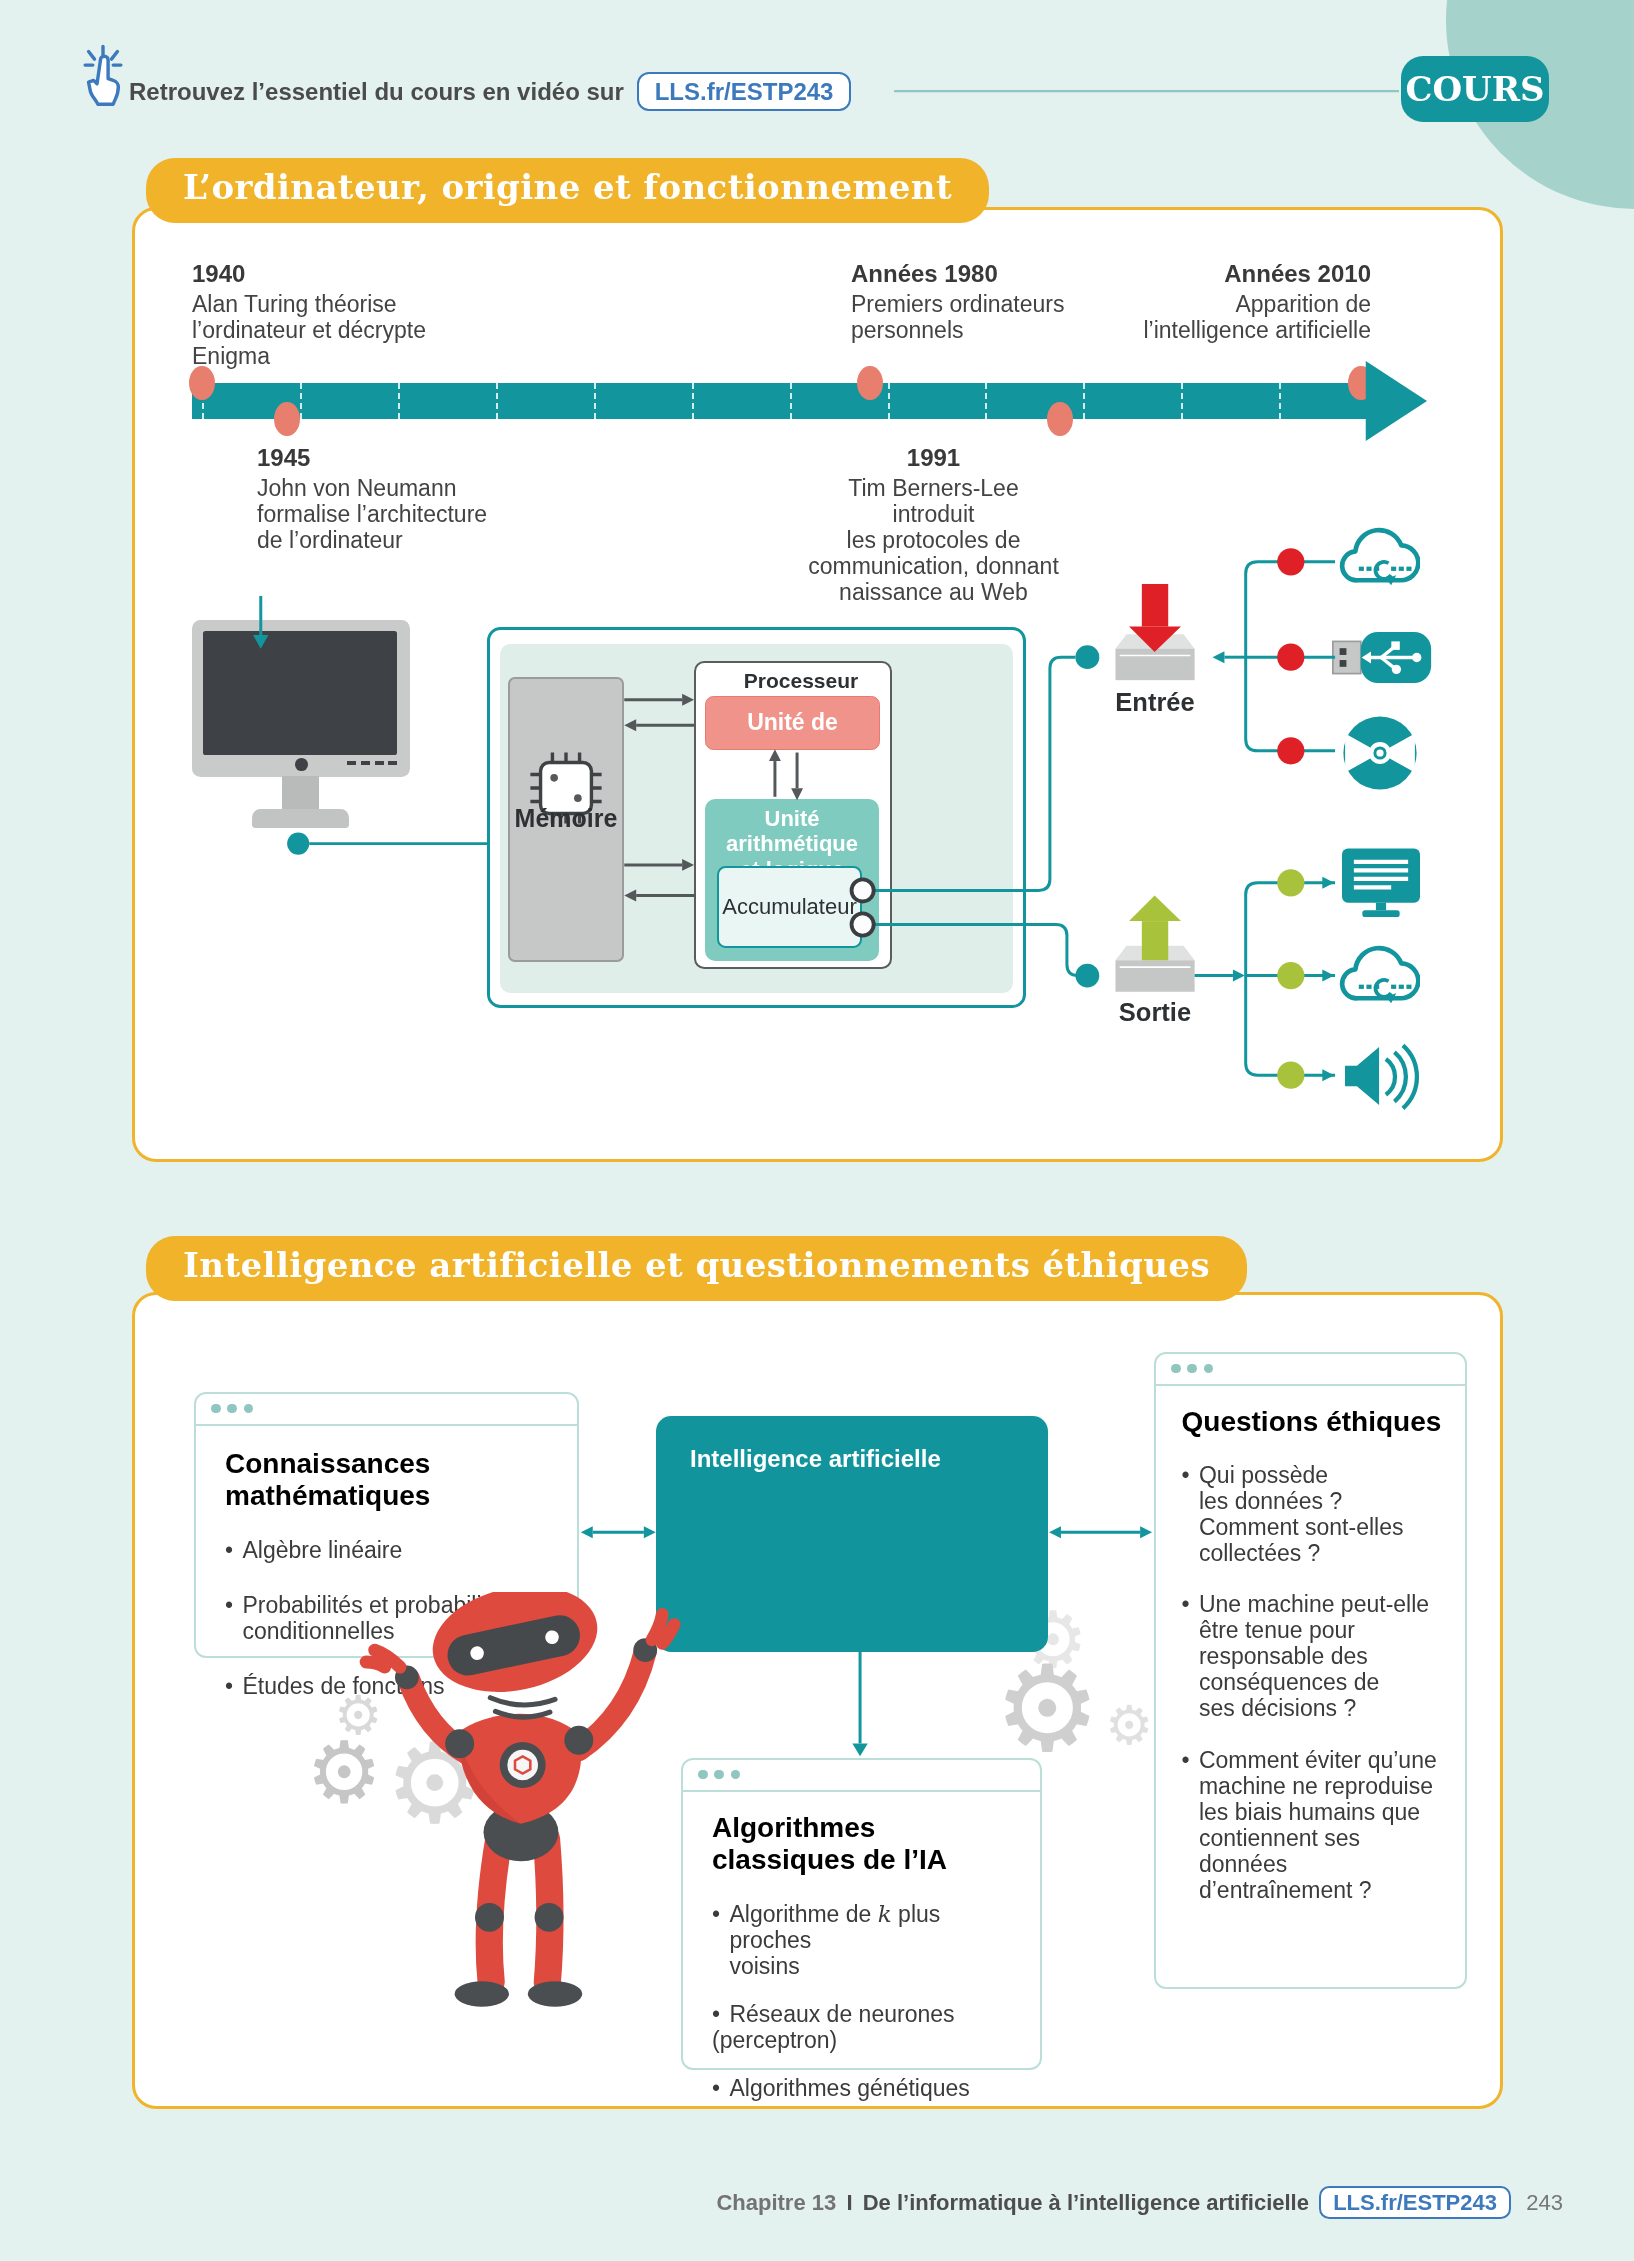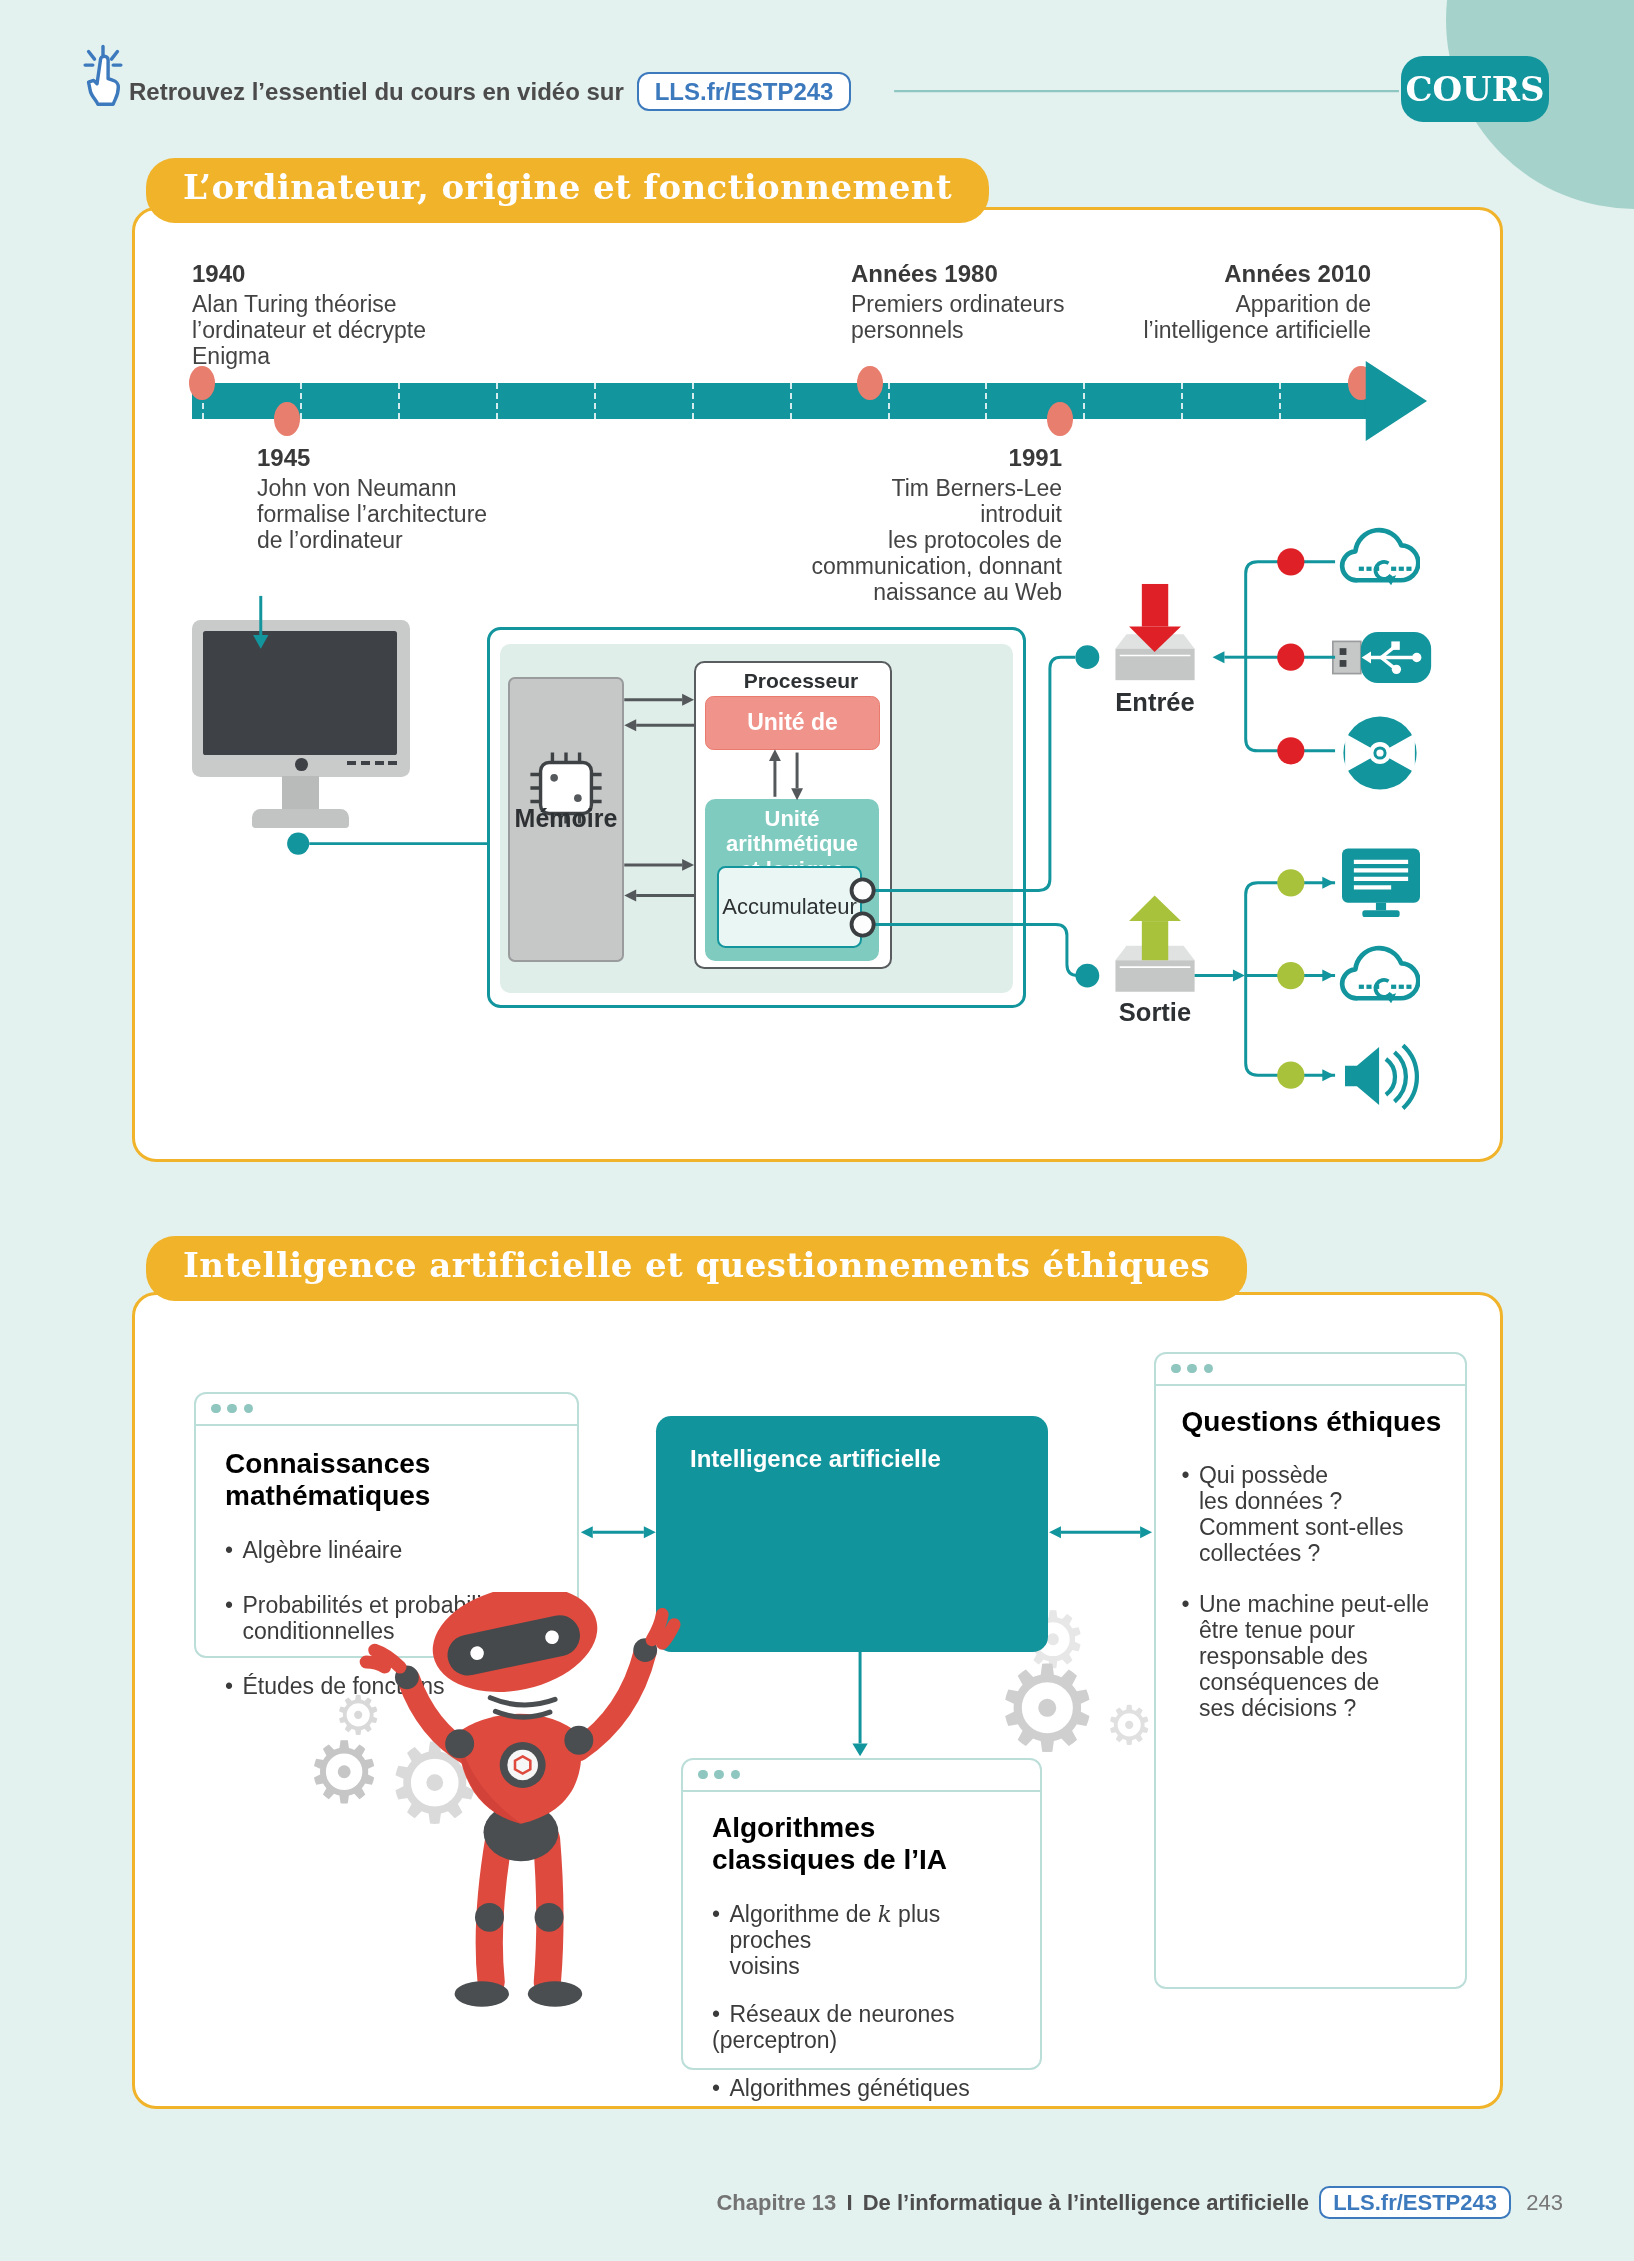--- a/index.html
+++ b/index.html
@@ -93,21 +93,21 @@
   <div class="tl-dot abs" style="left:857px;top:366px;z-index:4"></div>
   <div class="tl-dot abs" style="left:1047px;top:402px;z-index:4"></div>
   <div class="tl-dot abs" style="left:1348px;top:366px;z-index:4"></div>
 
   <div class="abs" style="left:257px;top:444px;width:281px;z-index:4">
     <div class="yr">1945</div>
     <div class="tltxt pre">John von Neumann
 formalise l’architecture
 de l’ordinateur</div>
   </div>
-  <div class="abs" style="left:805px;top:444px;width:257px;text-align:right;z-index:4">
+  <div class="abs" style="left:805px;top:444px;width:257px;text-align:center;z-index:4">
     <div class="yr">1991</div>
     <div class="tltxt pre">Tim Berners-Lee introduit
 les protocoles de
 communication, donnant
 naissance au Web</div>
   </div>
 
   <div class="abs" style="left:0;top:0;z-index:3">
     <div class="abs" style="left:192px;top:620px;width:218px;height:157px;background:#c9cbca;border-radius:8.5px"></div>
     <div class="abs" style="left:203px;top:631px;width:194px;height:124px;background:#3e4246;border-radius:2.6px"></div>
@@ -283,20 +283,28 @@
 Comment sont-elles
 collectées ?</span>
         </div>
       <div class="bullet" style="margin-bottom:25.5px">
         <span class="dot"></span>
           <span class="pre">Une machine peut-elle
 être tenue pour
 responsable des
 conséquences de
 ses décisions ?</span>
+        </div>
+      <div class="bullet">
+        <span class="dot"></span>
+          <span class="pre">Comment éviter qu’une
+machine ne reproduise
+les biais humains que
+contiennent ses données
+d’entraînement ?</span>
         </div>
     </div>
   </div>
 
   <div class="abs bcard" style="left:681px;top:1758px;width:361px;height:312px;z-index:10">
     <div class="bhead">
       <span class="bdot"></span>
       <span class="bdot"></span>
       <span class="bdot"></span>
     </div>

